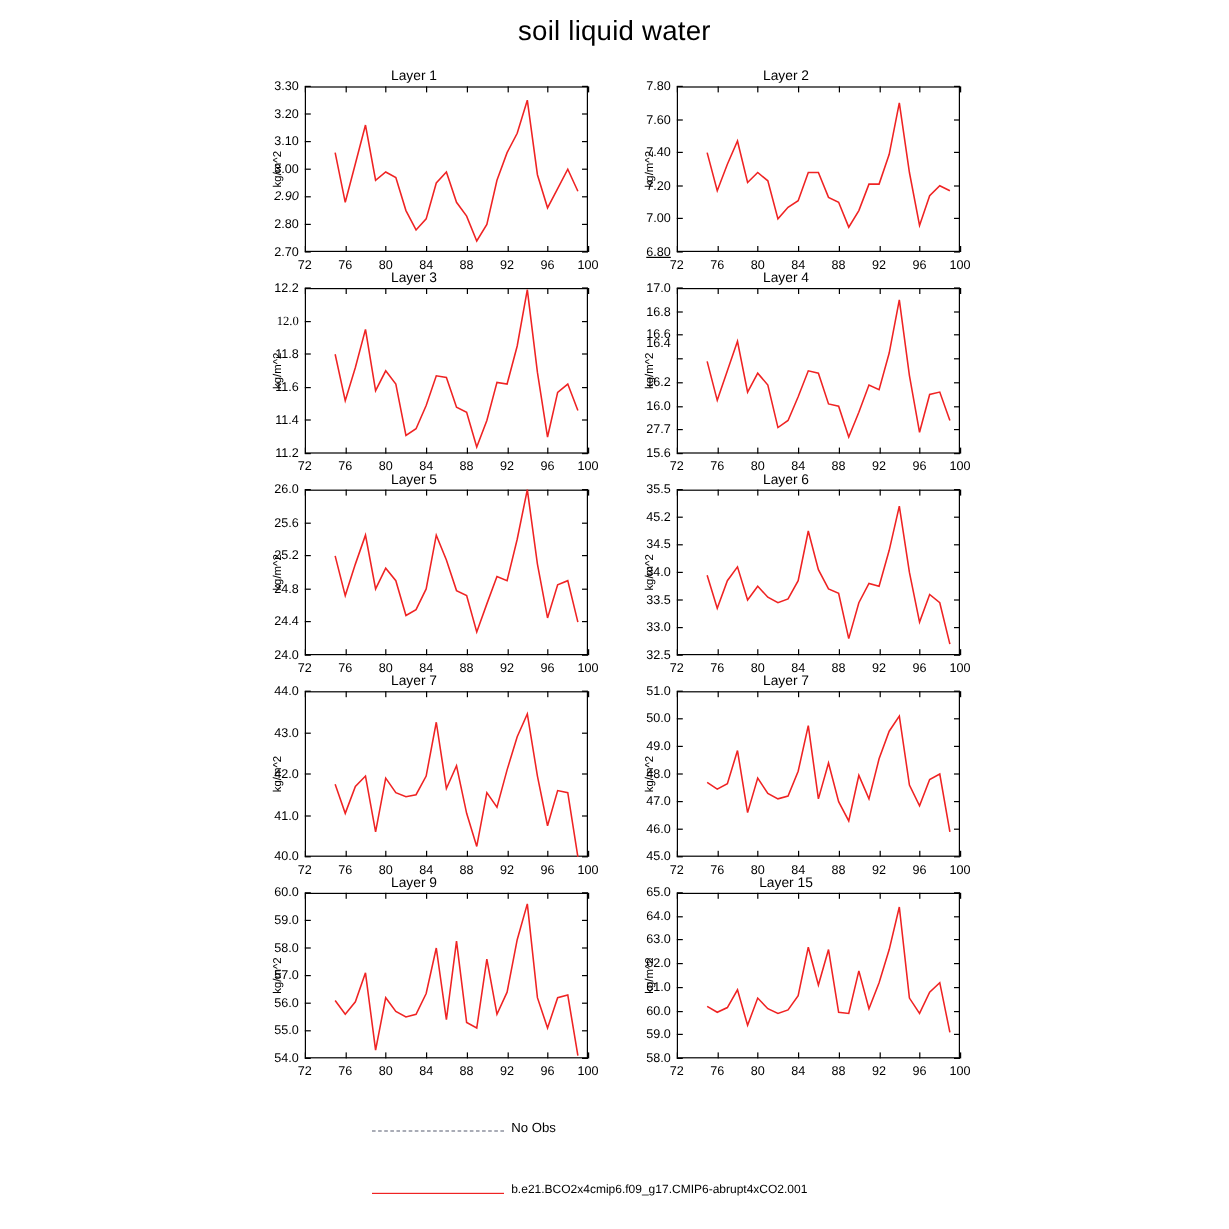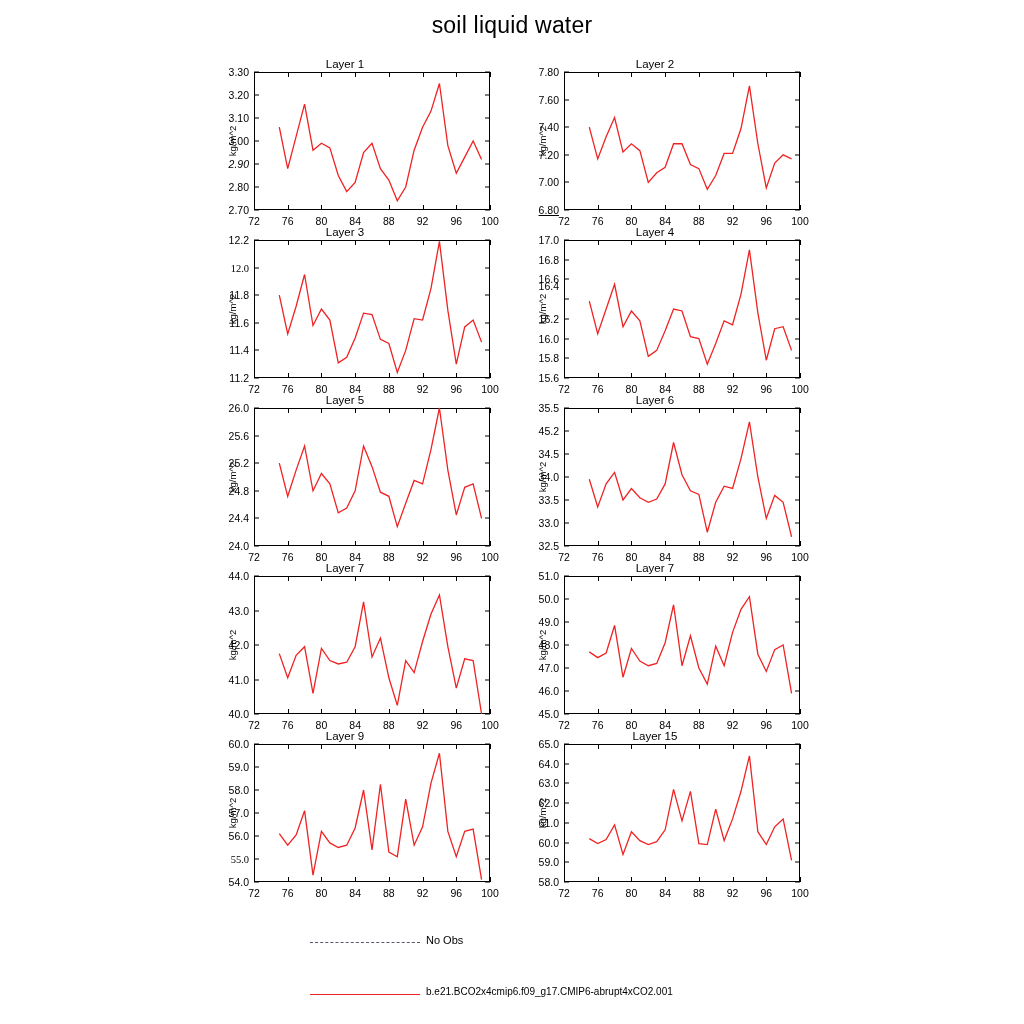--- a/index.html
+++ b/index.html
@@ -324,21 +324,21 @@
       </div>
     </div>
     <div class="panel" style="left: 510px; top: 168px;">
       <div class="panel-title">Layer 4</div>
       <div class="plot-wrap">
         <div class="frame"></div>
         <div class="ylabel" style="left: -22px;">kg/m^2</div>
         <div class="ytick" style="top: 138px;">15.6</div>
         <div class="ytick-mark" style="top: 138px;"></div>
         <div class="ytick-mark right" style="top: 138px;"></div>
-        <div class="ytick" style="top: 118.286px;">15.8</div>
+        <div class="ytick" style="top: 118.286px;">27.7</div>
         <div class="ytick-mark" style="top: 118.286px;"></div>
         <div class="ytick-mark right" style="top: 118.286px;"></div>
         <div class="ytick" style="top: 98.5714px;">16.0</div>
         <div class="ytick-mark" style="top: 98.5714px;"></div>
         <div class="ytick-mark right" style="top: 98.5714px;"></div>
         <div class="ytick" style="top: 78.8571px;">16.2</div>
         <div class="ytick-mark" style="top: 78.8571px;"></div>
         <div class="ytick-mark right" style="top: 78.8571px;"></div>
         <div class="ytick" style="top: 46px;">16.4</div>
         <div class="ytick-mark" style="top: 59.1429px;"></div>
@@ -593,21 +593,21 @@
       </div>
     </div>
     <div class="panel" style="left: 200px; top: 672px;">
       <div class="panel-title">Layer 9</div>
       <div class="plot-wrap">
         <div class="frame"></div>
         <div class="ylabel" style="left: -22px;">kg/m^2</div>
         <div class="ytick" style="top: 138px;">54.0</div>
         <div class="ytick-mark" style="top: 138px;"></div>
         <div class="ytick-mark right" style="top: 138px;"></div>
-        <div class="ytick" style="top: 115px; font-family: Liberation Serif, serif;">55.0</div>
+        <div class="ytick" style="top: 115px;">55.0</div>
         <div class="ytick-mark" style="top: 115px;"></div>
         <div class="ytick-mark right" style="top: 115px;"></div>
         <div class="ytick" style="top: 92px;">56.0</div>
         <div class="ytick-mark" style="top: 92px;"></div>
         <div class="ytick-mark right" style="top: 92px;"></div>
         <div class="ytick" style="top: 69px;">57.0</div>
         <div class="ytick-mark" style="top: 69px;"></div>
         <div class="ytick-mark right" style="top: 69px;"></div>
         <div class="ytick" style="top: 46px;">58.0</div>
         <div class="ytick-mark" style="top: 46px;"></div>

